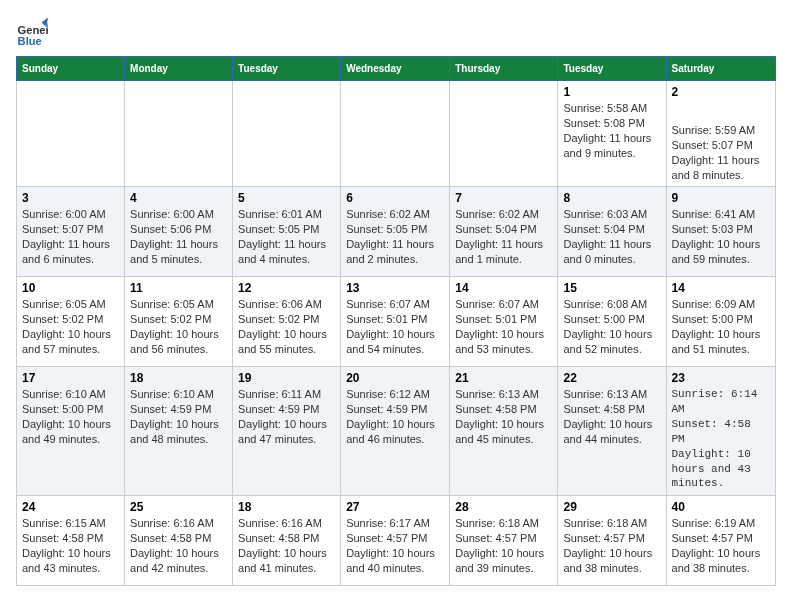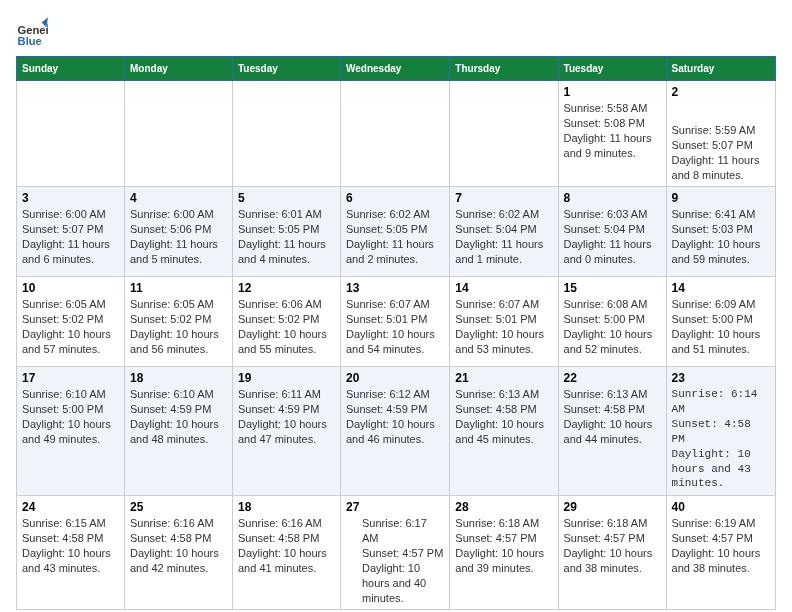--- a/index.html
+++ b/index.html
@@ -275,21 +275,21 @@
 Daylight: 10 hours and 42 minutes.</div>
         </td>
         <td>
           <div class="day-number">18</div>
           <div class="day-info" style="white-space: pre-line;">Sunrise: 6:16 AM
 Sunset: 4:58 PM
 Daylight: 10 hours and 41 minutes.</div>
         </td>
         <td>
           <div class="day-number">27</div>
-          <div class="day-info" style="white-space: pre-line; margin-left: 16px;">Sunrise: 6:17 AM
+          <div class="day-info" style="white-space: pre-line;">Sunrise: 6:17 AM
 Sunset: 4:57 PM
 Daylight: 10 hours and 40 minutes.</div>
         </td>
         <td>
           <div class="day-number">28</div>
           <div class="day-info" style="white-space: pre-line;">Sunrise: 6:18 AM
 Sunset: 4:57 PM
 Daylight: 10 hours and 39 minutes.</div>
         </td>
         <td>

